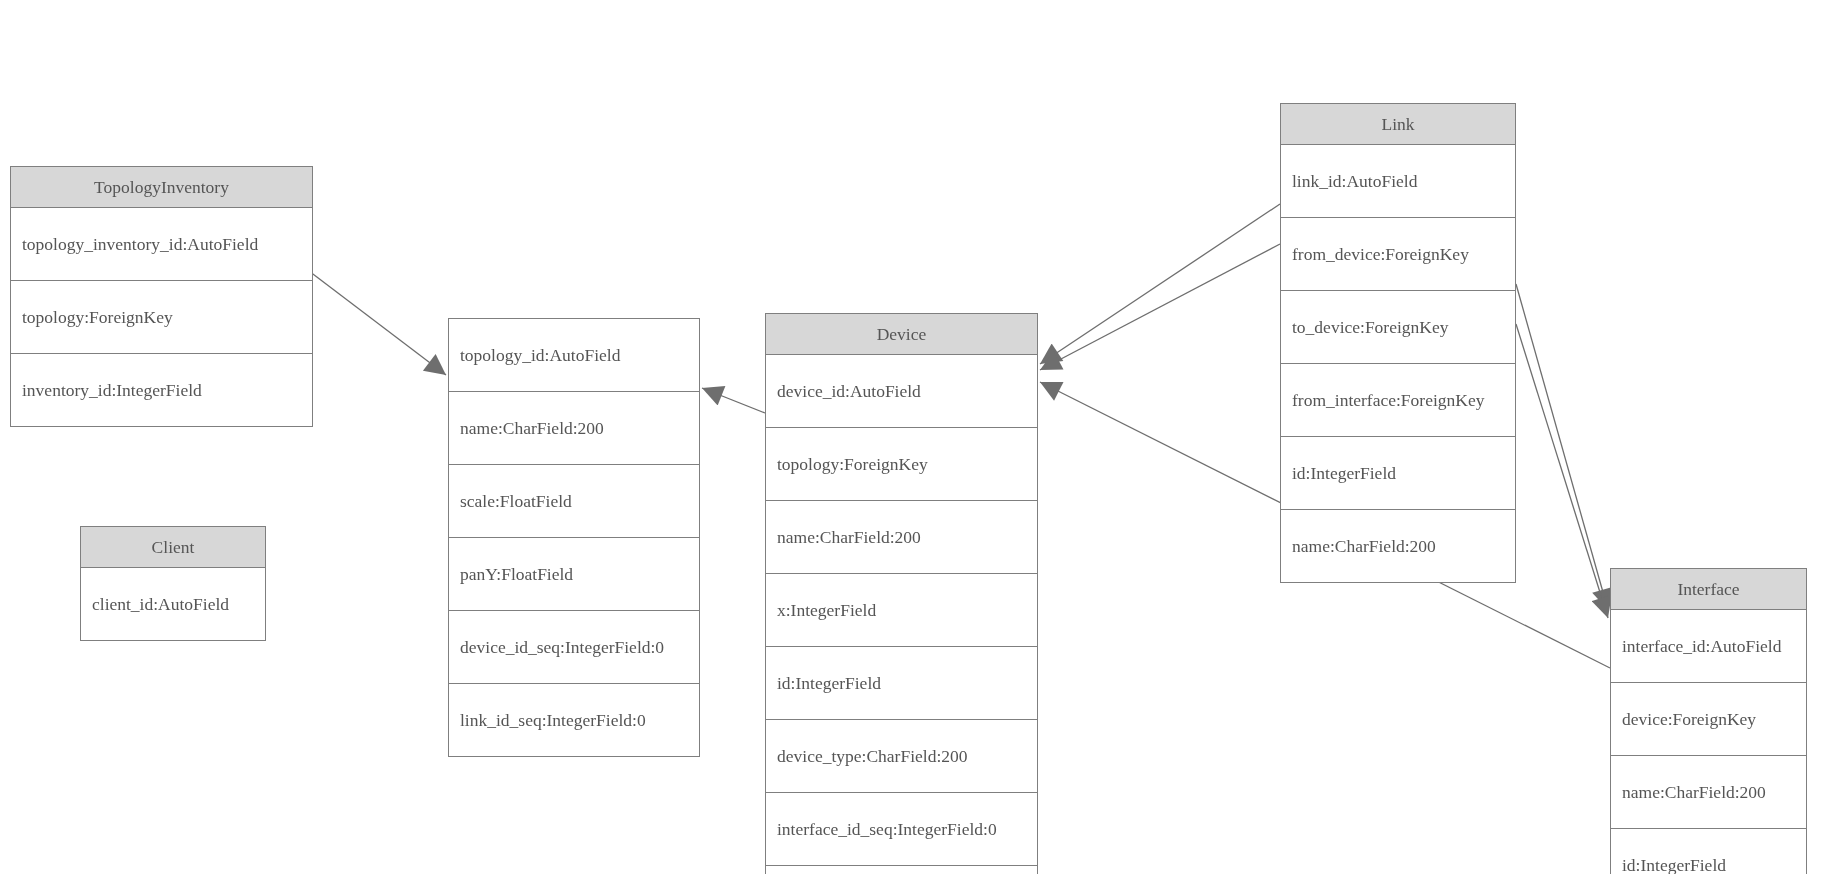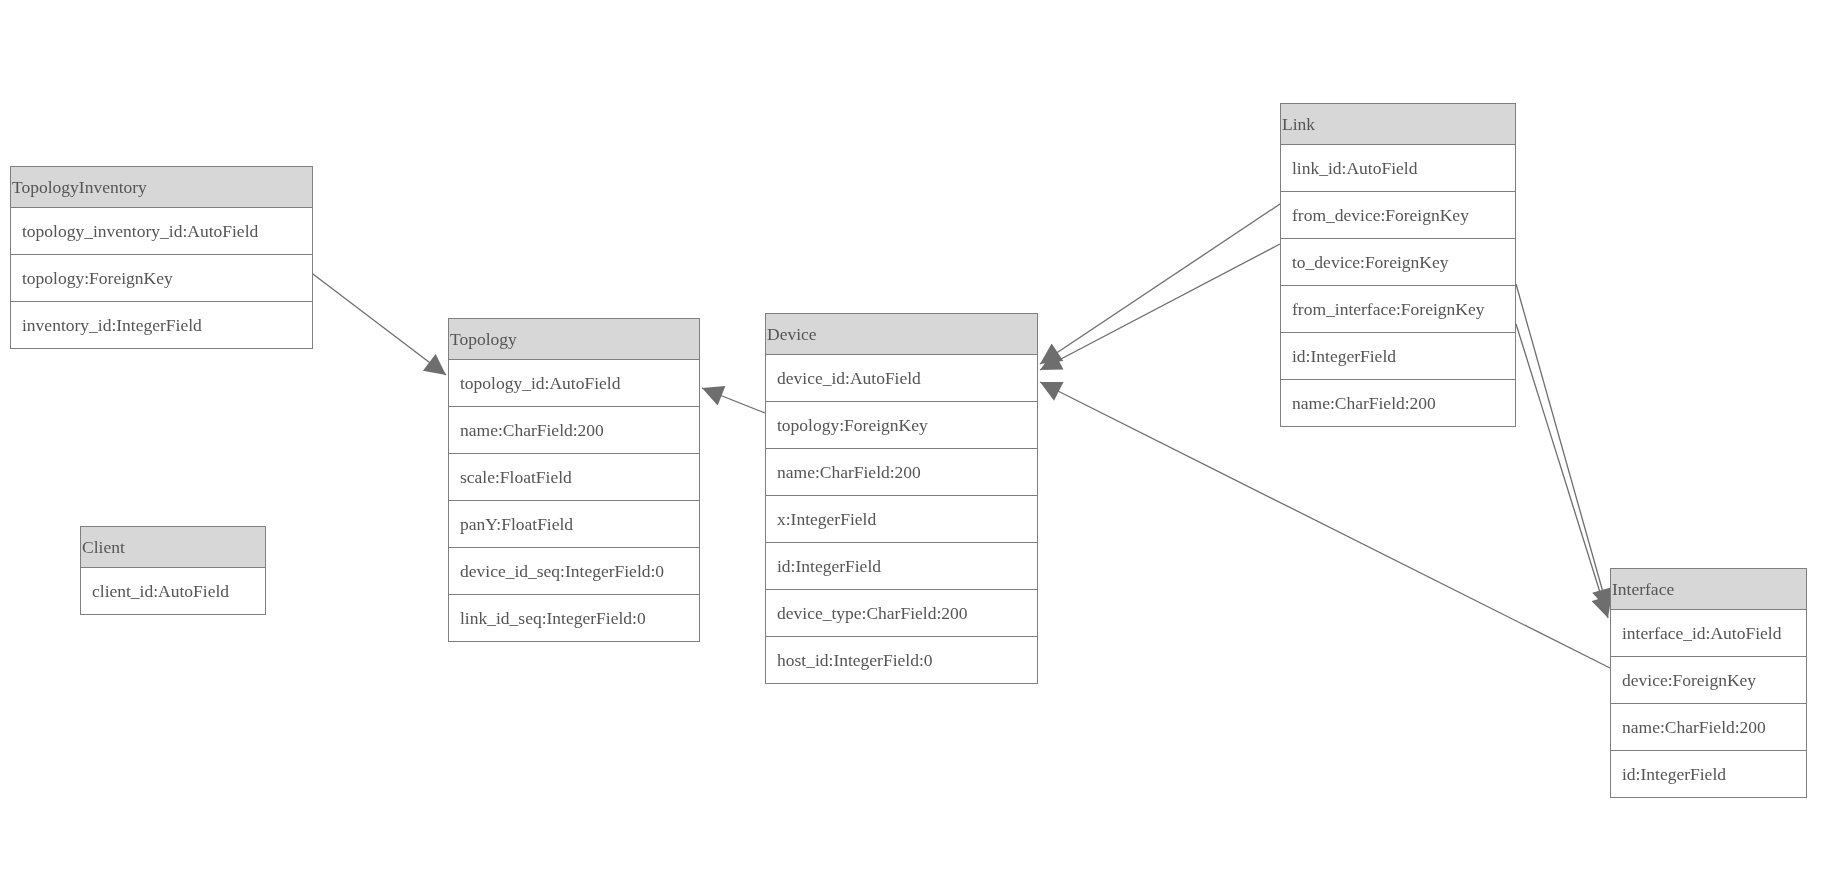--- a/index.html
+++ b/index.html
@@ -25,26 +25,26 @@
     background:#ffffff;
     border:1.5px solid var(--border);
     box-sizing:border-box;
     color:var(--text);
     font-size:17.5px;
   }
   .entity-header{
     height:40px;line-height:40px;
     background:var(--header-fill);
     border-bottom:1.5px solid var(--border);
-    padding:0 1px;
-    white-space:nowrap;overflow:hidden;
+    padding:0 8px;
+    white-space:nowrap;overflow:hidden;text-align:center;
   }
   .entity-row{
     height:40px;line-height:40px;
-    padding:3px 11px;
+    padding:16px 11px;
     background:#ffffff;
     border-bottom:1.5px solid var(--border);
     white-space:nowrap;overflow:hidden;
   }
   .entity-row:last-child{border-bottom:none;}
 </style>
 </head>
 <body>
 
 <div class="canvas">
@@ -63,40 +63,40 @@
       <line x1="1516" y1="324" x2="1608" y2="618" stroke="#6e6e6e" stroke-width="1.3" marker-end="url(#arrow)"></line>
     </svg>
   <div id="entities-layer">
       <div class="entity" style="left: 10px; top: 166px; width: 303px; font-family: Liberation Serif, serif;">
         <div class="entity-header">TopologyInventory</div>
         <div class="entity-row">topology_inventory_id:AutoField</div>
         <div class="entity-row">topology:ForeignKey</div>
         <div class="entity-row">inventory_id:IntegerField</div>
       </div>
       <div class="entity" style="left: 448px; top: 318px; width: 252px;">
-        <div class="entity-header">Topology</div>
         <div class="entity-row">topology_id:AutoField</div>
         <div class="entity-row">name:CharField:200</div>
         <div class="entity-row">scale:FloatField</div>
         <div class="entity-row">panY:FloatField</div>
         <div class="entity-row">device_id_seq:IntegerField:0</div>
         <div class="entity-row">link_id_seq:IntegerField:0</div>
       </div>
       <div class="entity" style="left: 80px; top: 526px; width: 186px;">
         <div class="entity-header">Client</div>
         <div class="entity-row">client_id:AutoField</div>
       </div>
       <div class="entity" style="left: 765px; top: 313px; width: 273px;">
         <div class="entity-header">Device</div>
         <div class="entity-row">device_id:AutoField</div>
         <div class="entity-row">topology:ForeignKey</div>
         <div class="entity-row">name:CharField:200</div>
         <div class="entity-row">x:IntegerField</div>
         <div class="entity-row">id:IntegerField</div>
         <div class="entity-row">device_type:CharField:200</div>
+        <div class="entity-row">interface_id_seq:IntegerField:0</div>
         <div class="entity-row">host_id:IntegerField:0</div>
       </div>
       <div class="entity" style="left: 1280px; top: 103px; width: 236px;">
         <div class="entity-header">Link</div>
         <div class="entity-row">link_id:AutoField</div>
         <div class="entity-row">from_device:ForeignKey</div>
         <div class="entity-row">to_device:ForeignKey</div>
         <div class="entity-row">from_interface:ForeignKey</div>
         <div class="entity-row">id:IntegerField</div>
         <div class="entity-row">name:CharField:200</div>

